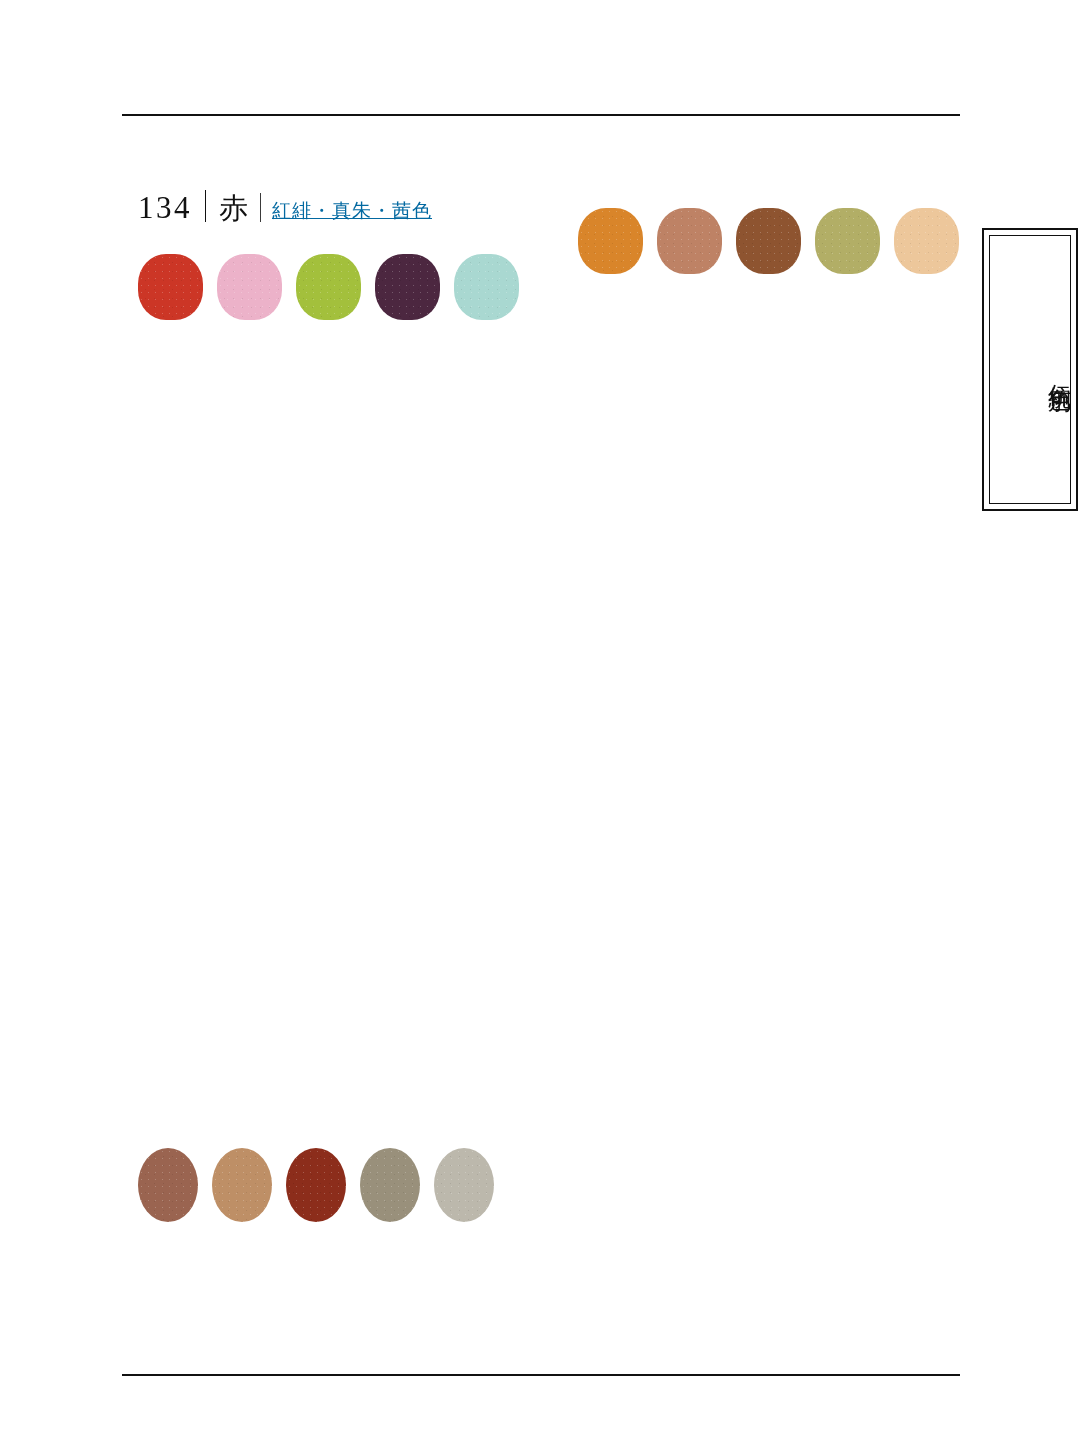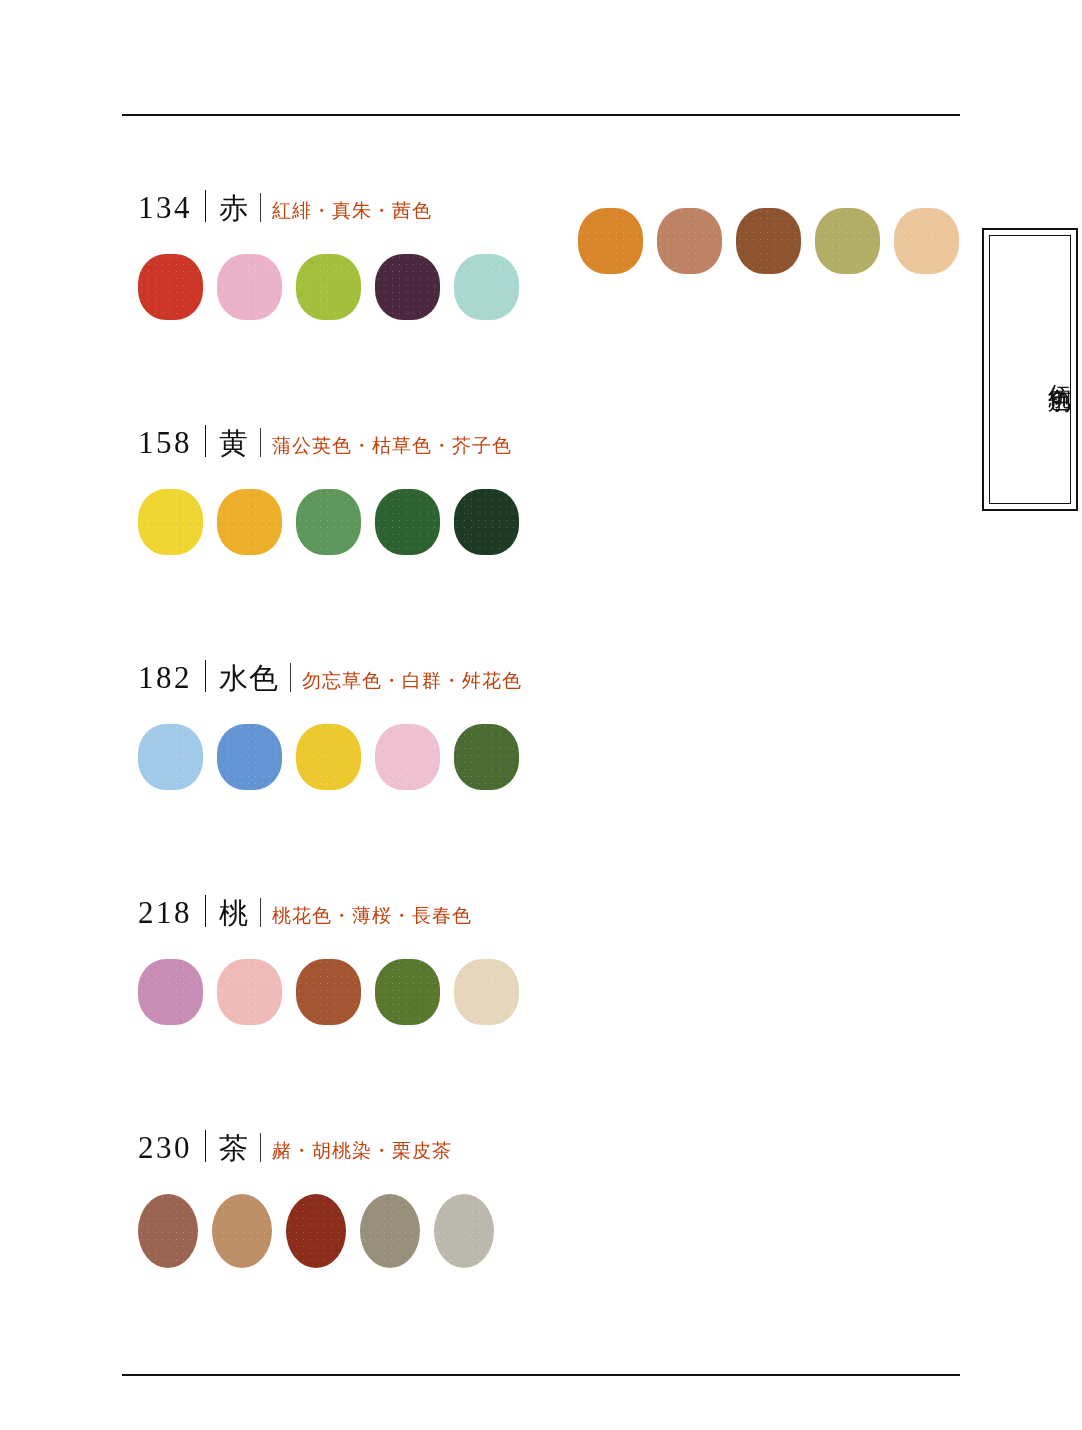--- a/index.html
+++ b/index.html
@@ -122,24 +122,25 @@
     font-family: "DejaVu Serif", "Liberation Serif", serif;
     font-size: 29px;
     line-height: 1;
     color: #111111;
     letter-spacing: 1px;
   }
   .g-sub {
     font-family: "DejaVu Serif", "Liberation Serif", serif;
     font-size: 19px;
     line-height: 1;
-    color: #c2410c;
+    color: #0369a1;
     letter-spacing: 1px;
     position: relative;
     top: -1px;
+    text-decoration: underline;
   }
 
   
   .swatches {
     display: flex;
     gap: 14px;
     margin-top: 22px;
   }
   .swatch {
     width: 65px;
@@ -219,112 +220,27 @@
             <div class="swatch" title="#B2AE66" style="background: rgb(178, 174, 102);">
               <div class="grain"></div>
             </div>
             <div class="swatch" title="#EDC79B" style="background: rgb(237, 199, 155);">
               <div class="grain"></div>
             </div>
           </div>
         </div>
       </div>
       <div class="row">
+      </div>
+      <div class="row">
+      </div>
+      <div class="row">
+      </div>
+      <div class="row">
         <div class="group">
-          <div class="group-head">
-            <span class="g-num">158</span>
-            <span class="g-sep"></span>
-            <span class="g-kanji">黄</span>
-            <span class="g-sep thin"></span>
-            <span class="g-sub">蒲公英色・枯草色・芥子色</span>
-          </div>
-          <div class="swatches">
-            <div class="swatch" title="#F0D633" style="background: rgb(240, 214, 51);">
-              <div class="grain"></div>
-            </div>
-            <div class="swatch" title="#EDAF2A" style="background: rgb(237, 175, 42);">
-              <div class="grain"></div>
-            </div>
-            <div class="swatch" title="#5D9759" style="background: rgb(93, 151, 89);">
-              <div class="grain"></div>
-            </div>
-            <div class="swatch" title="#2D6330" style="background: rgb(45, 99, 48);">
-              <div class="grain"></div>
-            </div>
-            <div class="swatch" title="#1D3A23" style="background: rgb(29, 58, 35);">
-              <div class="grain"></div>
-            </div>
-          </div>
-        </div>
-      </div>
-      <div class="row">
-        <div class="group">
-          <div class="group-head">
-            <span class="g-num">182</span>
-            <span class="g-sep"></span>
-            <span class="g-kanji">水色</span>
-            <span class="g-sep thin"></span>
-            <span class="g-sub">勿忘草色・白群・舛花色</span>
-          </div>
-          <div class="swatches">
-            <div class="swatch" title="#A1CAE8" style="background: rgb(161, 202, 232);">
-              <div class="grain"></div>
-            </div>
-            <div class="swatch" title="#6394D3" style="background: rgb(99, 148, 211);">
-              <div class="grain"></div>
-            </div>
-            <div class="swatch" title="#EDC92F" style="background: rgb(237, 201, 47);">
-              <div class="grain"></div>
-            </div>
-            <div class="swatch" title="#EFC0CF" style="background: rgb(239, 192, 207);">
-              <div class="grain"></div>
-            </div>
-            <div class="swatch" title="#4A6B32" style="background: rgb(74, 107, 50);">
-              <div class="grain"></div>
-            </div>
-          </div>
-        </div>
-      </div>
-      <div class="row">
-        <div class="group right">
-          <div class="group-head">
-            <span class="g-num">218</span>
-            <span class="g-sep"></span>
-            <span class="g-kanji">桃</span>
-            <span class="g-sep thin"></span>
-            <span class="g-sub">桃花色・薄桜・長春色</span>
-          </div>
-          <div class="swatches">
-            <div class="swatch" title="#C98CB4" style="background: rgb(201, 140, 180);">
-              <div class="grain"></div>
-            </div>
-            <div class="swatch" title="#F0BBB7" style="background: rgb(240, 187, 183);">
-              <div class="grain"></div>
-            </div>
-            <div class="swatch" title="#A45532" style="background: rgb(164, 85, 50);">
-              <div class="grain"></div>
-            </div>
-            <div class="swatch" title="#58782D" style="background: rgb(88, 120, 45);">
-              <div class="grain"></div>
-            </div>
-            <div class="swatch" title="#E6D6BC" style="background: rgb(230, 214, 188);">
-              <div class="grain"></div>
-            </div>
-          </div>
-        </div>
-      </div>
-      <div class="row">
-        <div class="group">
-          <div class="group-head">
-            <span class="g-num">230</span>
-            <span class="g-sep"></span>
-            <span class="g-kanji">茶</span>
-            <span class="g-sep thin"></span>
-            <span class="g-sub">赭・胡桃染・栗皮茶</span>
-          </div>
           <div class="swatches">
             <div class="swatch tall" title="#9A6450" style="background: rgb(154, 100, 80);">
               <div class="grain"></div>
             </div>
             <div class="swatch tall" title="#BE8F66" style="background: rgb(190, 143, 102);">
               <div class="grain"></div>
             </div>
             <div class="swatch tall" title="#8C2D1B" style="background: rgb(140, 45, 27);">
               <div class="grain"></div>
             </div>

